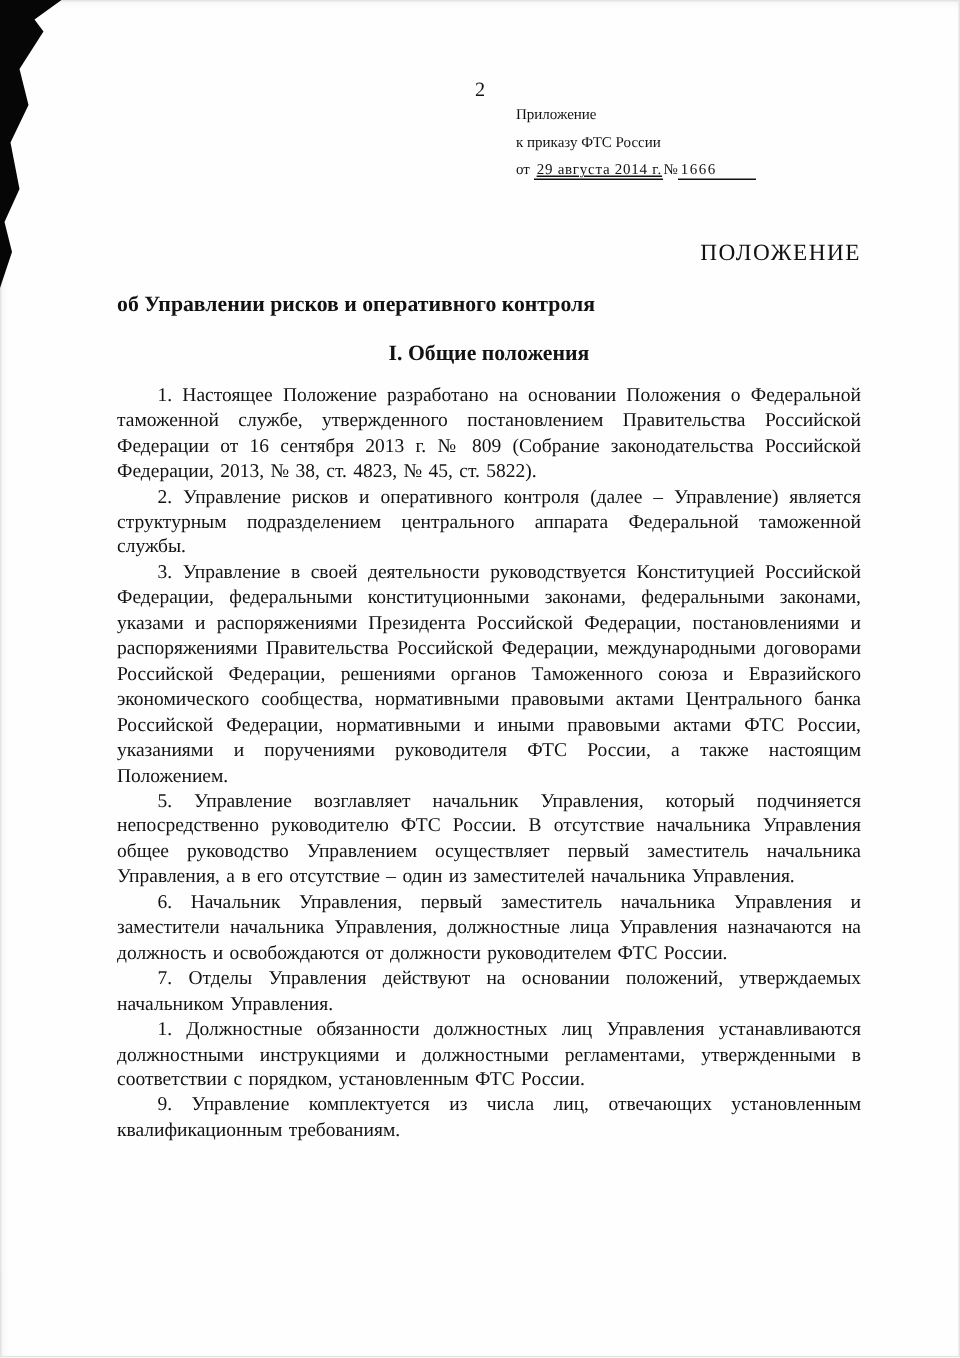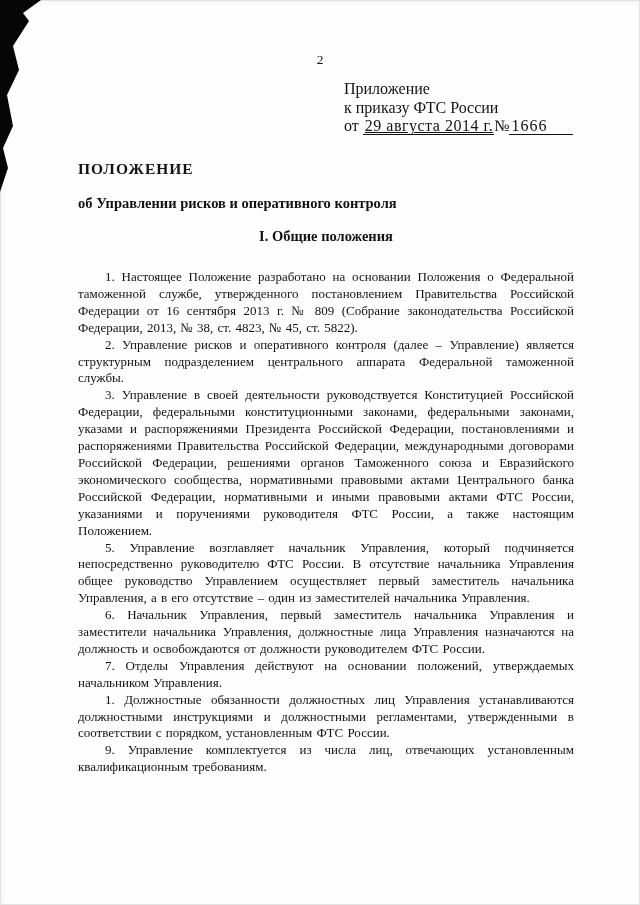--- a/index.html
+++ b/index.html
@@ -26,55 +26,55 @@
   .page-number {
     position: absolute;
     top: 52px;
     left: 0;
     width: 100%;
     text-align: center;
     font-size: 13.5px;
   }
   .annex {
     position: absolute;
-    top: 80px;
+    top: 68px;
     left: 344px;
-    font-size: 16px;
+    font-size: 10px;
     line-height: 18.5px;
     white-space: nowrap;
   }
   .annex .filled {
     border-bottom: 1px solid #111;
     padding: 0 1px 0 2px;
     letter-spacing: 0.5px;
     text-decoration: underline;
   }
   .annex .doc-number {
     border-bottom: 1px solid #111;
     padding: 0 26px 0 2px;
     font-weight: normal;
     letter-spacing: 1px;
   }
   .content {
     padding: 160px 66px 0 78px;
   }
   .doc-title {
     margin: 0 0 17px 0;
-    text-align: left;
+    text-align: right;
     font-size: 15.5px;
-    font-weight: bold;
+    font-weight: normal;
     letter-spacing: 1px;
   }
   .doc-subtitle {
     margin: 0 0 16px 0;
     font-size: 14.5px;
     font-weight: bold;
   }
   .section-title {
-    margin: 0 0 24px 0;
+    margin: 0 0 10px 0;
     text-align: center;
     font-size: 14.5px;
     font-weight: bold;
   }
   .para {
     margin: 0;
     text-align: justify;
     text-indent: 27px;
     font-size: 13px;
     line-height: 16.9px;

